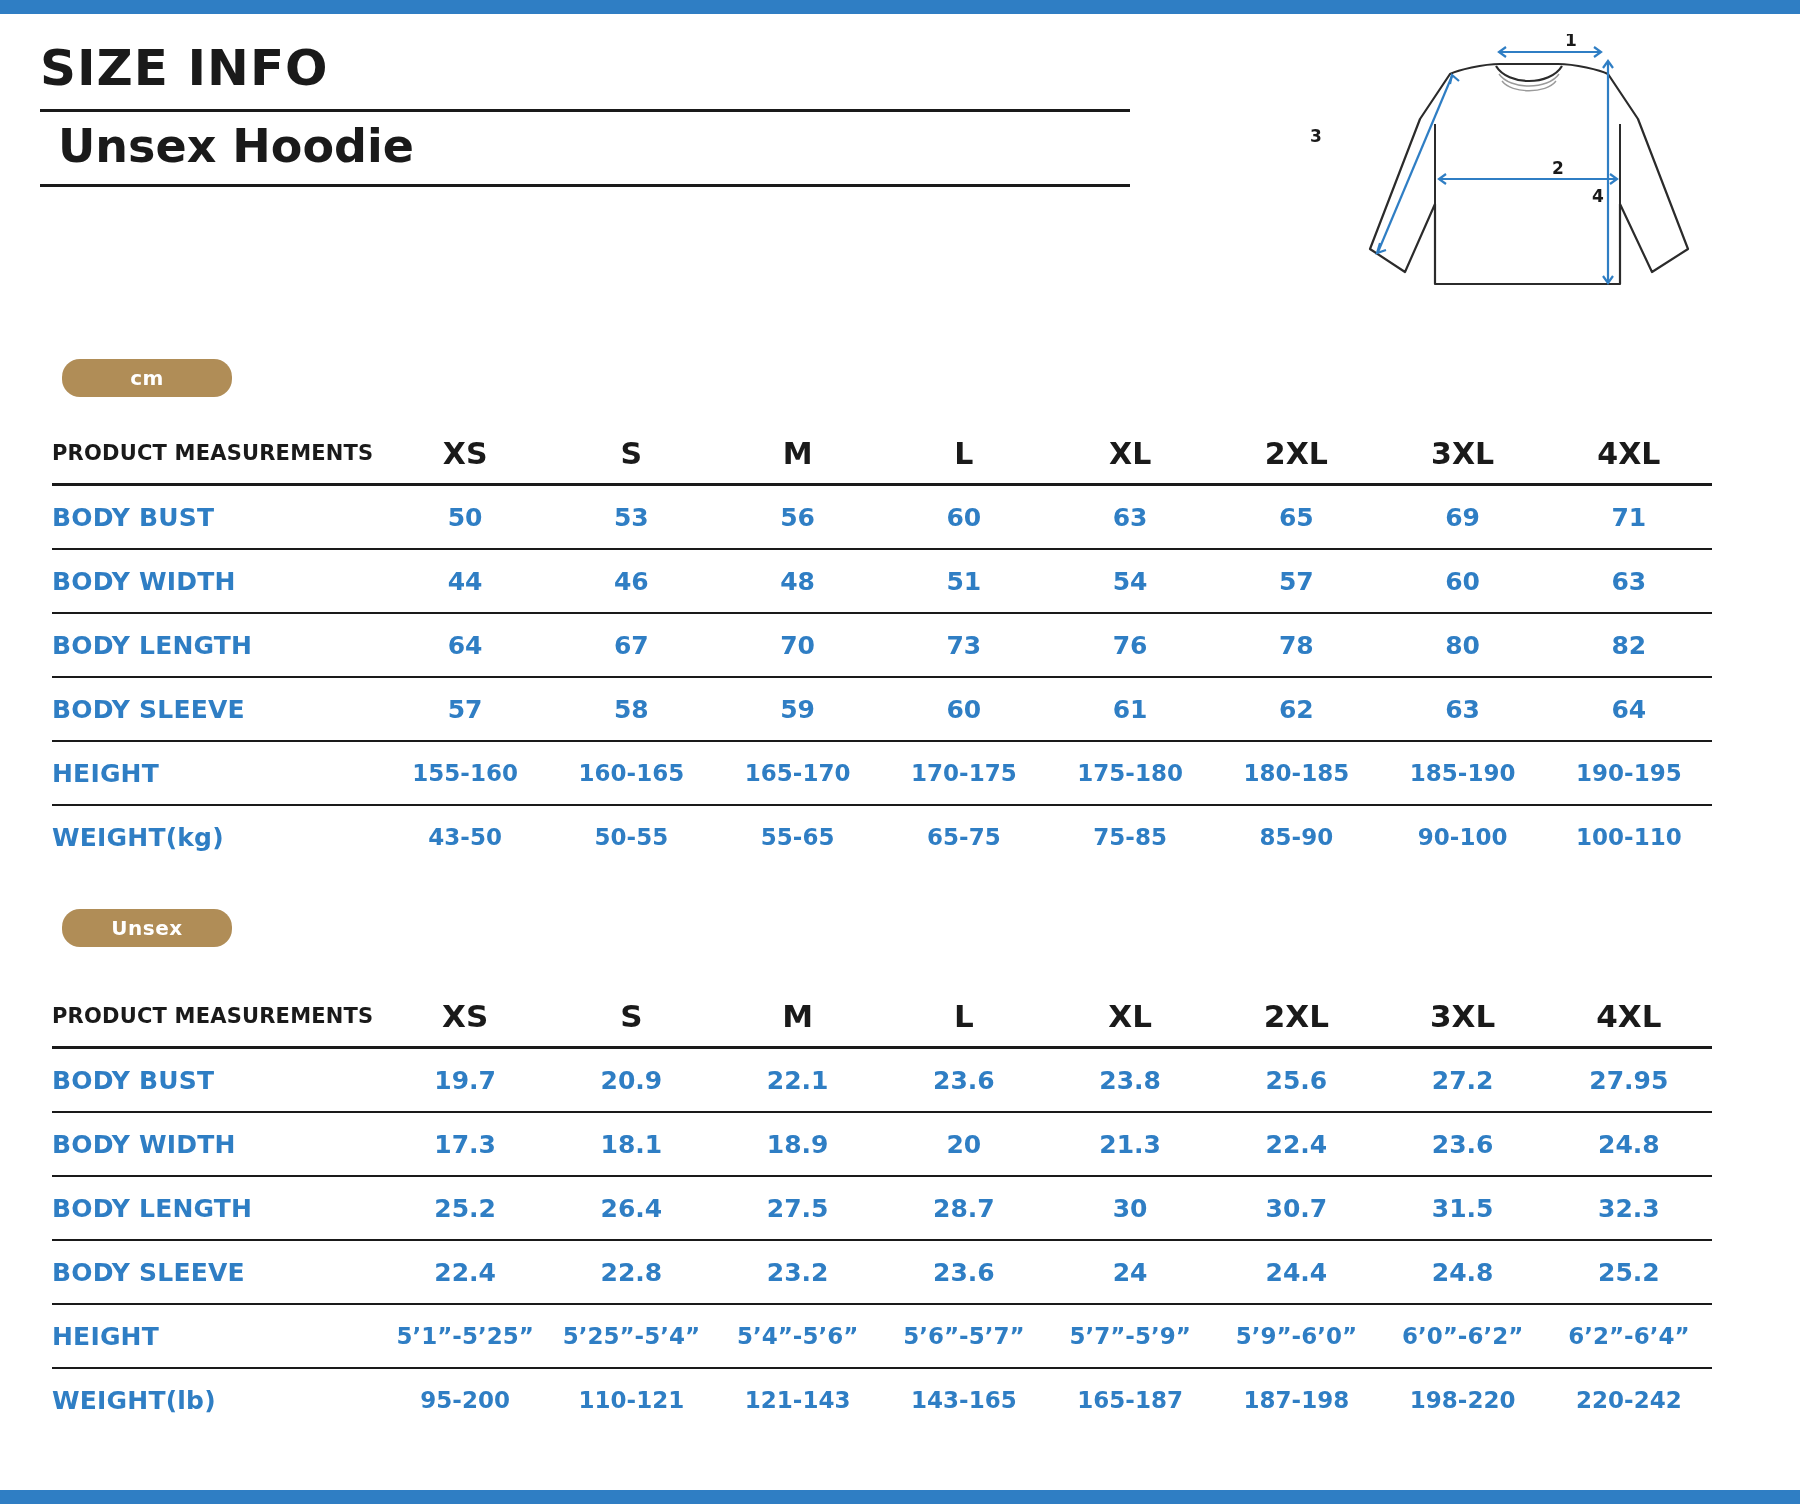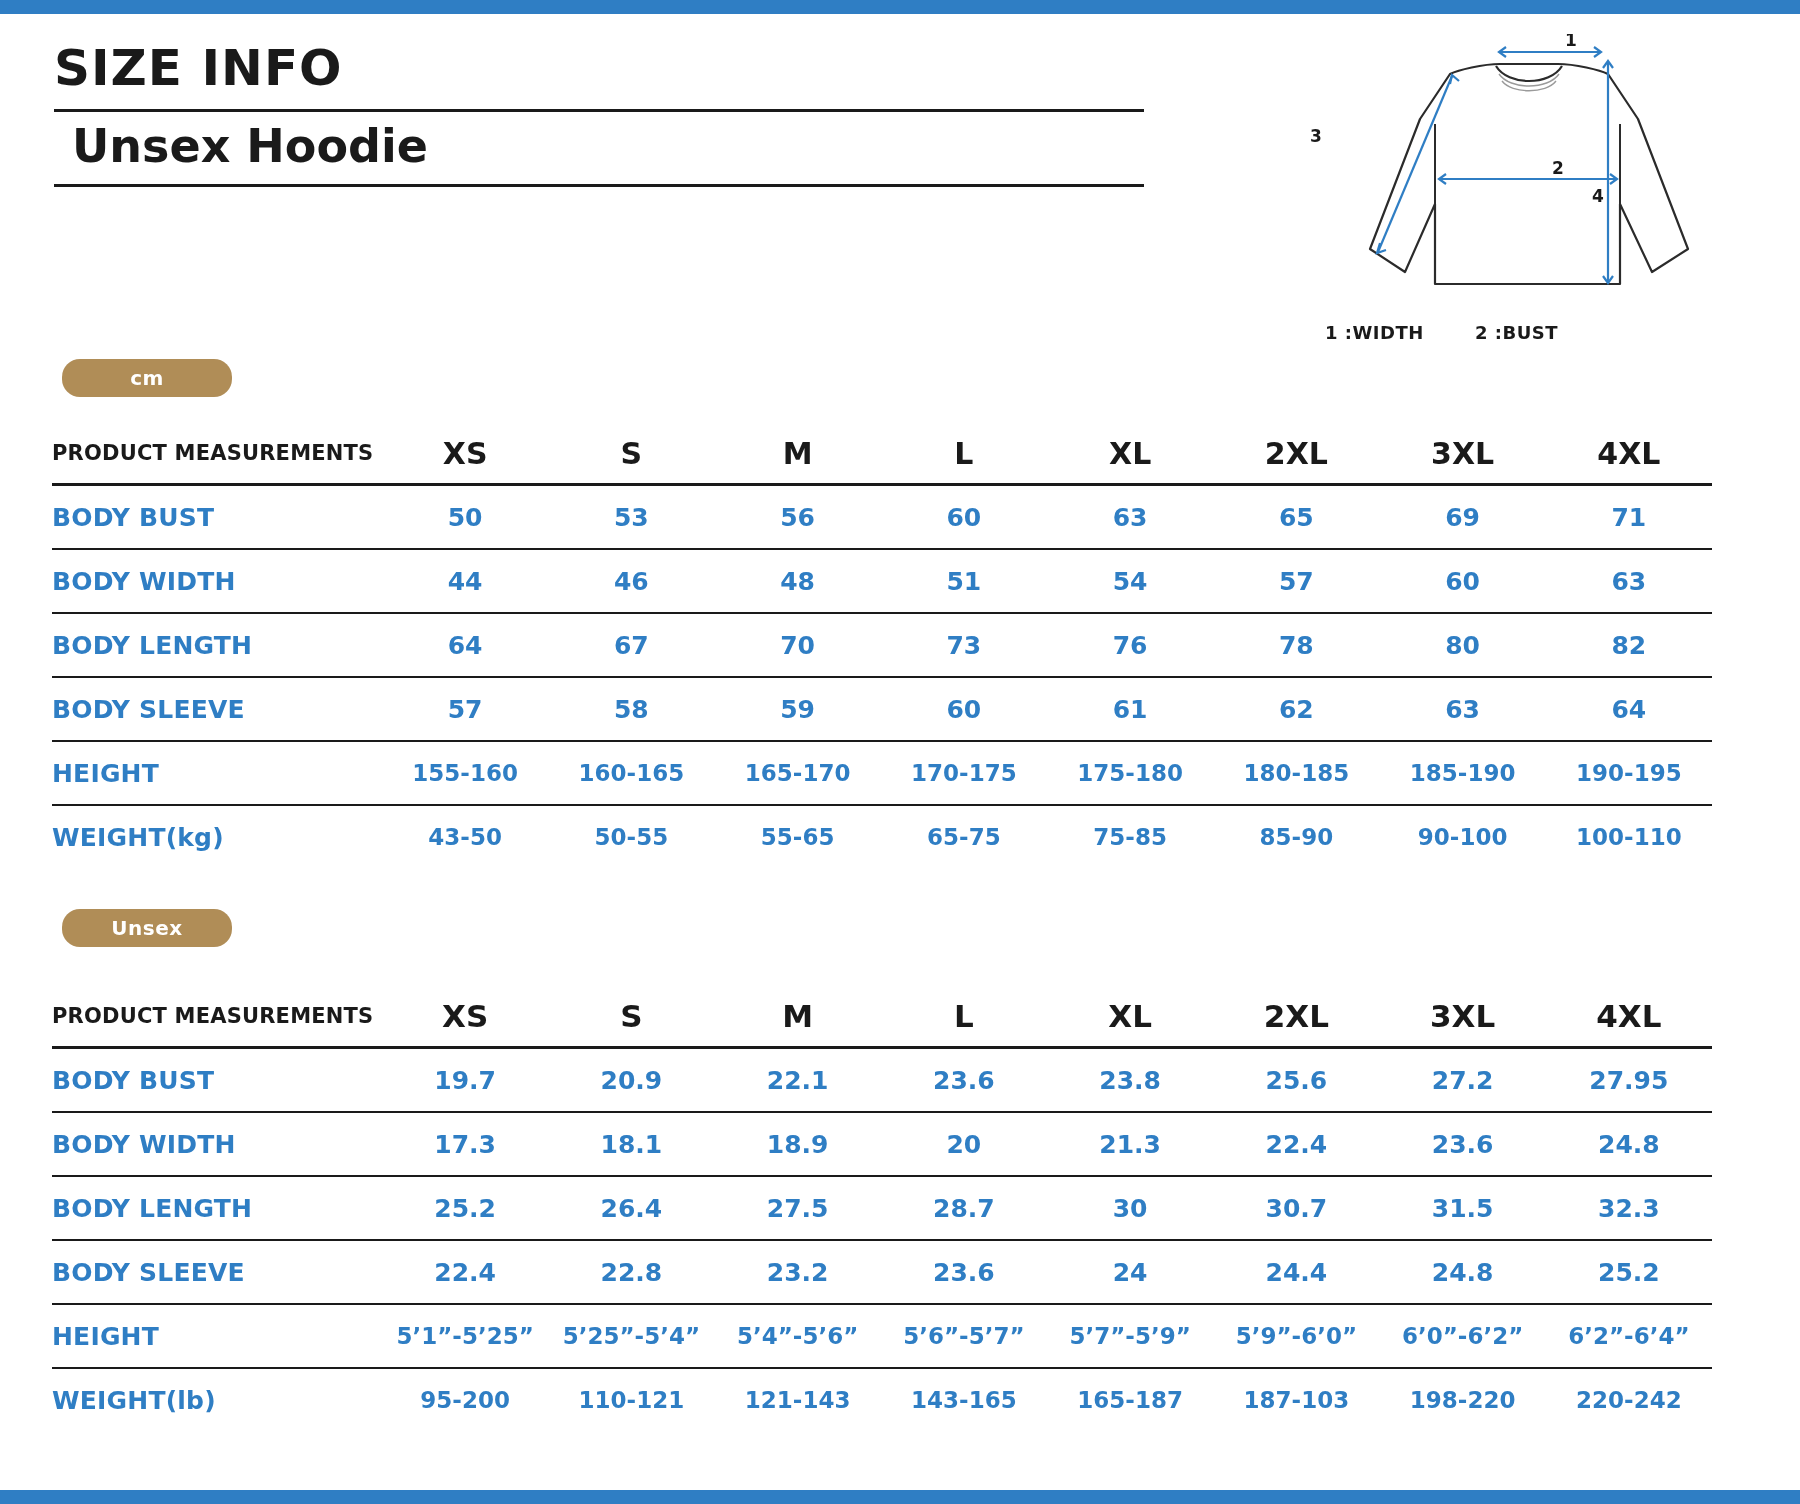--- a/index.html
+++ b/index.html
@@ -24,21 +24,21 @@
   }
   .inner {
     position: relative;
     width: 100%;
     height: 100%;
   }
 
   
   .header {
     position: absolute;
-    left: 54px;
+    left: 40px;
     top: 28px;
     width: 1100px;
   }
   .title-main {
     font-family: "DejaVu Sans", sans-serif;
     font-weight: bold;
     font-size: 50px;
     letter-spacing: 1px;
     color: #1a1a1a;
     line-height: 1.05;
@@ -213,24 +213,20 @@
         <g stroke="#2f7ec4" stroke-width="2.2" fill="none">
           <line x1="308" y1="28" x2="308" y2="248"></line>
           <polyline points="303,34 308,27 313,34"></polyline>
           <polyline points="303,242 308,249 313,242"></polyline>
         </g>
         <text x="292" y="168" font-family="DejaVu Sans, sans-serif" font-size="17" font-weight="bold" fill="#1a1a1a">4</text>
       </svg>
     </div>
 
     <div class="legend">
-      <div class="legend-row">
-        <span class="legend-cell">1 :WIDTH</span>
-        <span class="legend-cell">2 :BUST</span>
-      </div>
     </div>
 
     <div class="pill" id="pill-cm">cm</div>
     <div class="table-wrap" id="table-cm">
       <table class="tbl-cm">
         <thead>
           <tr class="hdr-row">
             <th class="label-col">PRODUCT MEASUREMENTS</th>
             <th class="size-col">XS</th>
             <th class="size-col">S</th>
@@ -385,21 +381,21 @@
             <td class="val range">6’0”-6’2”</td>
             <td class="val range">6’2”-6’4”</td>
           </tr>
           <tr>
             <td class="label-col">WEIGHT(lb)</td>
             <td class="val range">95-200</td>
             <td class="val range">110-121</td>
             <td class="val range">121-143</td>
             <td class="val range">143-165</td>
             <td class="val range">165-187</td>
-            <td class="val range">187-103</td>
+            <td class="val range">187-198</td>
             <td class="val range">198-220</td>
             <td class="val range">220-242</td>
           </tr>
         </tbody>
       </table>
     </div>
 
   </div>
 </div>
 

